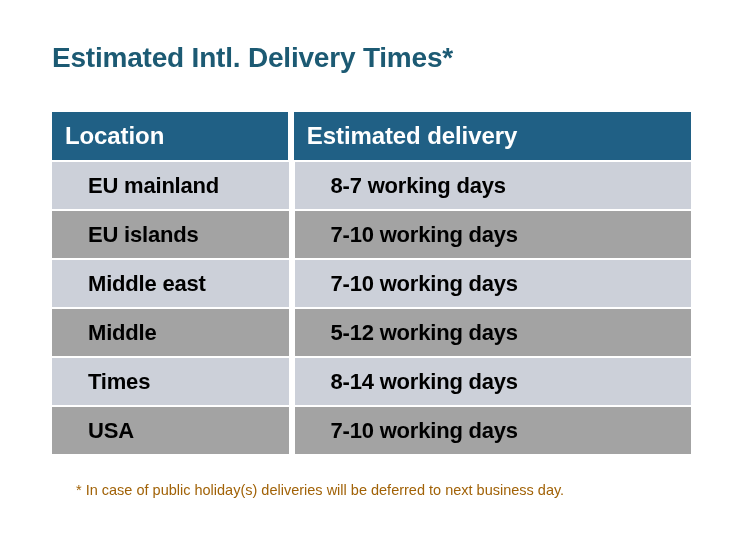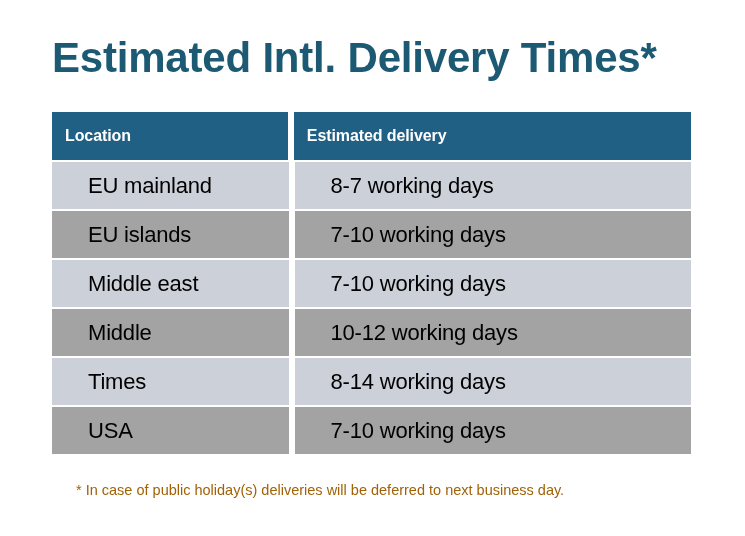--- a/index.html
+++ b/index.html
@@ -19,21 +19,21 @@
     position: absolute;
     inset: 0;
     background: #ffffff;
   }
 
   
   .title {
     position: absolute;
     left: 52px;
     top: 36px;
-    font-size: 42px;
+    font-size: 28px;
     font-weight: bold;
     letter-spacing: -0.2px;
     color: #1c5a73;
     line-height: 44px;
     white-space: nowrap;
   }
 
   
   .table {
     position: absolute;
@@ -63,31 +63,31 @@
   }
 
   .col-delivery {
     width: 444px;
   }
 
   
   .row-header .cell {
     background: #206085;
     color: #ffffff;
-    font-size: 16px;
+    font-size: 24px;
     font-weight: bold;
     height: 48px;
     letter-spacing: -0.1px;
   }
 
   
   .row-body .cell {
     color: #000000;
     font-size: 22px;
-    font-weight: normal;
+    font-weight: bold;
     height: 47px;
     letter-spacing: -0.2px;
     padding-left: 36px;
   }
 
   .row-body.odd .cell {
     background: #ccd0d9;
   }
 
   .row-body.even .cell {
@@ -129,21 +129,21 @@
       <div class="cell col-delivery">7-10 working days</div>
     </div>
 
     <div class="row row-body odd">
       <div class="cell col-location">Middle east</div>
       <div class="cell col-delivery">7-10 working days</div>
     </div>
 
     <div class="row row-body even">
       <div class="cell col-location">Middle</div>
-      <div class="cell col-delivery">10-12 working days</div>
+      <div class="cell col-delivery">5-12 working days</div>
     </div>
 
     <div class="row row-body odd">
       <div class="cell col-location">Times</div>
       <div class="cell col-delivery">8-14 working days</div>
     </div>
 
     <div class="row row-body even">
       <div class="cell col-location">USA</div>
       <div class="cell col-delivery">7-10 working days</div>

